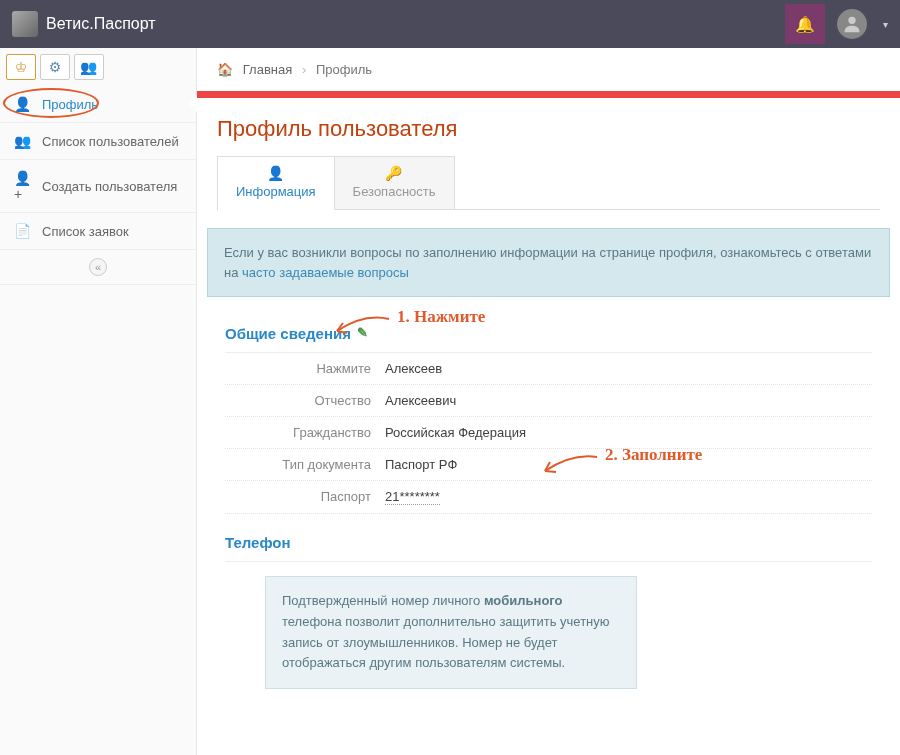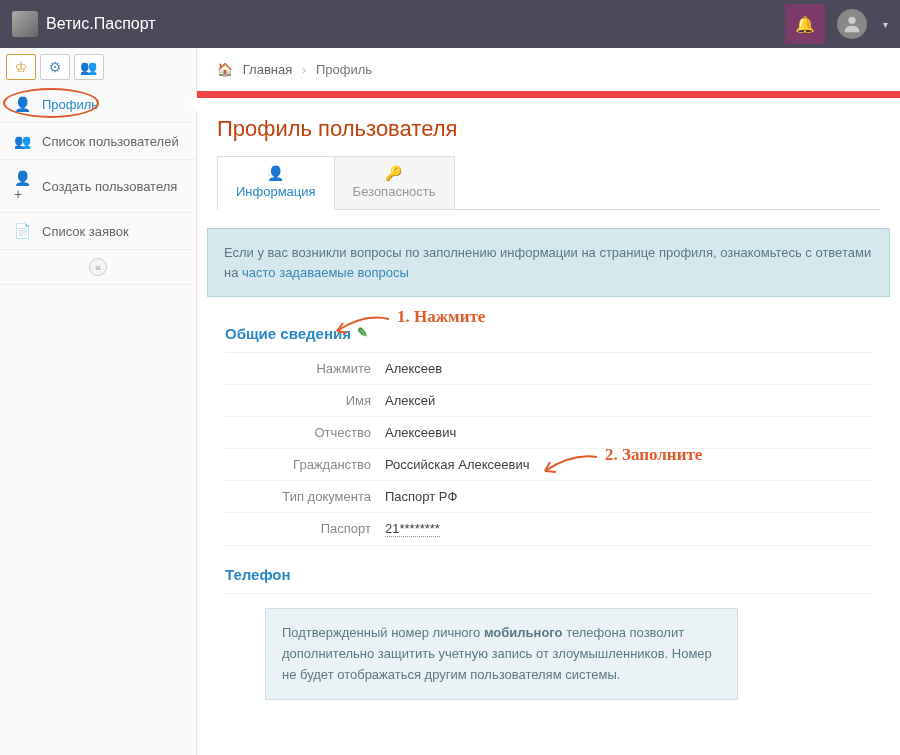--- a/index.html
+++ b/index.html
@@ -70,21 +70,21 @@
     .field-row { display: flex; padding: 8px 0; border-bottom: 1px dotted #e5e5e5; }
     .field-label { width: 160px; text-align: right; color: #888; padding-right: 14px; }
     .field-value { color: #404040; }
     .dotted-val { border-bottom: 1px dotted #999; display: inline-block; }
     
     
     .annot { position: absolute; color: #e05a2a; font-family: 'Comic Sans MS', cursive; font-size: 17px; font-weight: bold; pointer-events: none; }
     .annot svg { position: absolute; }
     
     
-    .phone-box { margin: 14px 0 14px 40px; width: 473px; background: #eaf2f5; border: 1px solid #cde0e8; padding: 14px 16px; color: #5a7a85; line-height: 1.6; }
+    .phone-box { margin: 14px 0 14px 40px; width: 372px; background: #eaf2f5; border: 1px solid #cde0e8; padding: 14px 16px; color: #5a7a85; line-height: 1.6; }
     .phone-box .bold { font-weight: bold; }
   </style>
 </head>
 <body>
 
 <div class="header">
   <div class="logo">
     <div class="logo-cube"></div>
     <span>Ветис.Паспорт</span>
   </div>
@@ -173,30 +173,26 @@
       <div class="section-title">
         <span>Общие сведения</span>
         <span class="edit-icon">✎</span>
       </div>
 
       <div class="field-row">
         <div class="field-label">Нажмите</div>
         <div class="field-value">Алексеев</div>
       </div>
       <div class="field-row">
-        <div class="field-label">Имя</div>
-        <div class="field-value">Алексей</div>
-      </div>
-      <div class="field-row">
         <div class="field-label">Отчество</div>
         <div class="field-value">Алексеевич</div>
       </div>
       <div class="field-row">
         <div class="field-label">Гражданство</div>
-        <div class="field-value">Российская Алексеевич</div>
+        <div class="field-value">Российская Федерация</div>
       </div>
       <div class="field-row">
         <div class="field-label">Тип документа</div>
         <div class="field-value">Паспорт РФ</div>
       </div>
       <div class="field-row">
         <div class="field-label">Паспорт</div>
         <div class="field-value"><span class="dotted-val">21********</span></div>
       </div>
 

